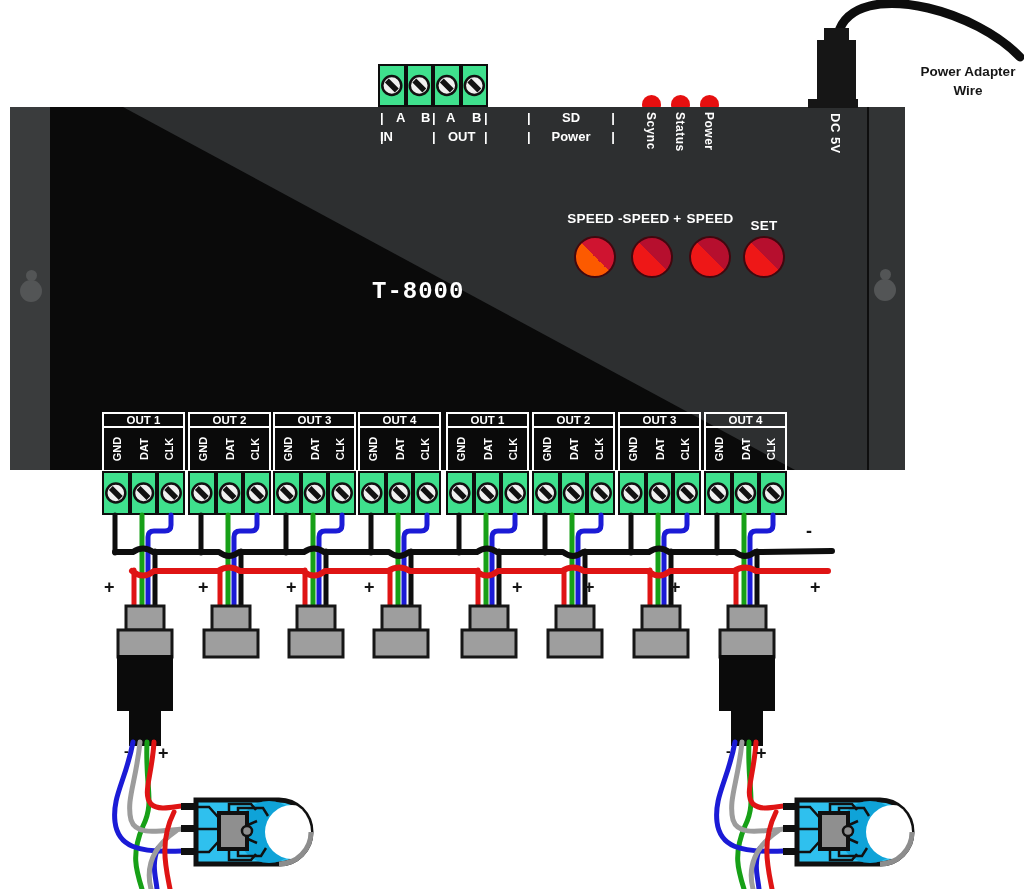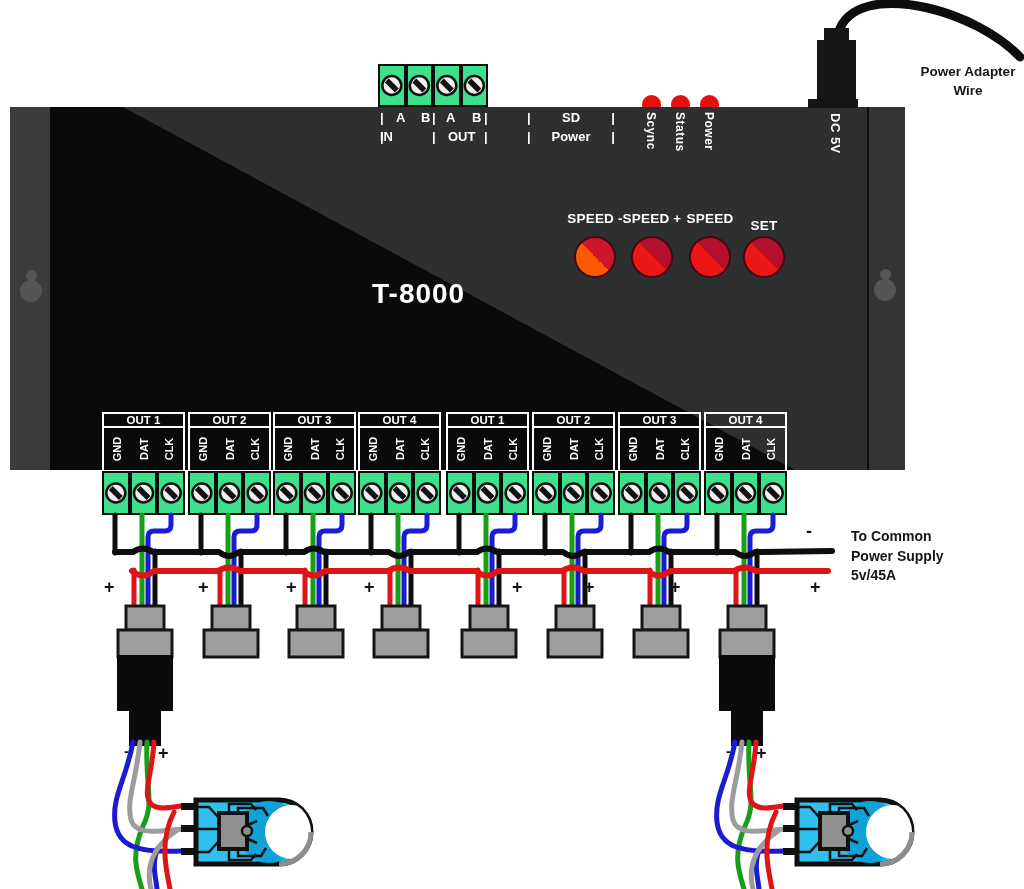--- a/index.html
+++ b/index.html
@@ -6,21 +6,21 @@
   #stage{position:relative;width:1024px;height:889px;background:#ffffff;overflow:hidden;
          font-family:"Liberation Sans",sans-serif;}
   .abs{position:absolute;}
   
   .box{left:10px;top:107px;width:895px;height:363px;background:#2d2f30;}
   .bevel-l{left:0;top:0;width:40px;height:363px;background:#3a3c3d;}
   .blackpoly{left:40px;top:0;width:817px;height:363px;background:#0a0a0a;
              clip-path:polygon(0 0,73px 0,745px 363px,0 363px);}
   .bevel-r{left:857px;top:0;width:38px;height:363px;background:#323435;border-left:2px solid #0e0e0e;box-sizing:border-box;}
   .keyhole{background:#535556;border-radius:50%;}
-  .model{color:#fff;font-family:Liberation Sans, sans-serif;font-weight:bold;font-size:28px;letter-spacing:1px;}
+  .model{color:#fff;font-family:Liberation Mono, monospace;font-weight:bold;font-size:24px;letter-spacing:1px;}
   
   .tstrip{display:flex;background:#0d0d0d;}
   .tcell{flex:1;background:#3fe08d;border:2.5px solid #0d0d0d;}
   .portrow{color:#fff;font-size:13px;font-weight:bold;display:flex;}
   .portrow span{position:absolute;top:0;}
   .sdrow{width:88px;display:flex;justify-content:space-between;color:#fff;font-size:13px;font-weight:bold;}
   .vlabel{writing-mode:vertical-rl;color:#fff;font-weight:bold;font-size:12px;letter-spacing:0.5px;}
   
   .dotclip{overflow:hidden;}
   .dot{position:absolute;width:19px;height:19px;border-radius:50%;}
@@ -402,25 +402,20 @@
     </svg>
 
   <div class="abs plug" style="left:824px;top:28px;width:25px;height:14px;"></div>
   <div class="abs plug" style="left:817px;top:40px;width:39px;height:61px;"></div>
   <div class="abs plug" style="left:808px;top:99px;width:50px;height:9px;"></div>
 
   <div class="abs adapter" style="left:903px;top:62px;">
     <div>Power Adapter</div>
     <div>Wire</div>
   </div>
-  <div class="abs supply" style="left:851px;top:527px;">
-    <div>To Common</div>
-    <div>Power Supply</div>
-    <div>5v/45A</div>
-  </div>
   <div id="marks">
       <span class="mark" style="left: 104px; top: 578px;">+</span>
       <span class="mark" style="left: 198px; top: 578px;">+</span>
       <span class="mark" style="left: 286px; top: 578px;">+</span>
       <span class="mark" style="left: 364px; top: 578px;">+</span>
       <span class="mark" style="left: 512px; top: 578px;">+</span>
       <span class="mark" style="left: 584px; top: 578px;">+</span>
       <span class="mark" style="left: 670px; top: 578px;">+</span>
       <span class="mark" style="left: 810px; top: 578px;">+</span>
       <span class="mark" style="left: 158px; top: 744px;">+</span>

